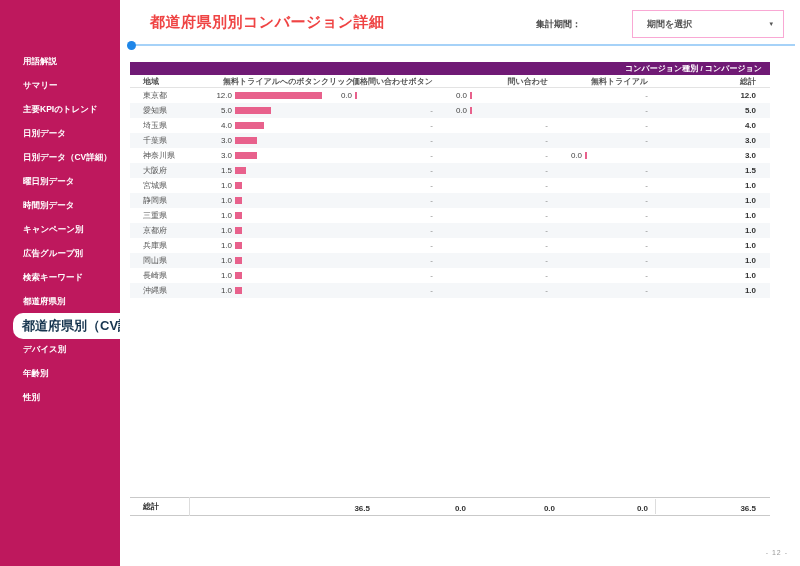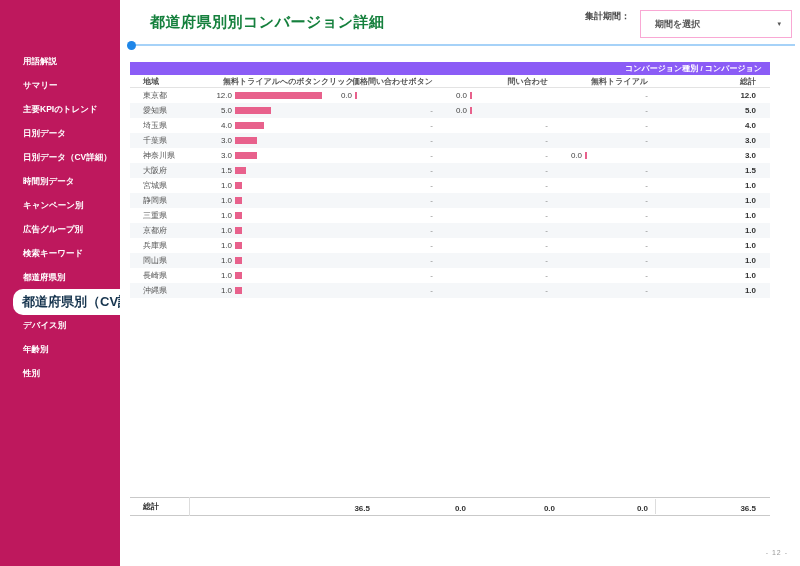--- a/index.html
+++ b/index.html
@@ -10,35 +10,35 @@
   
   .sidebar { width:120px; height:566px; background:#be185d; flex:0 0 120px; }
   .nav { padding-top:50px; }
   .nav-item { height:24px; display:flex; align-items:center; padding-left:23px;
               color:#fff; font-size:8.5px; font-weight:bold; cursor:pointer; white-space:nowrap; }
   .nav-item.active { padding-left:13px; }
   .nav-item.active span { background:#fff; color:#16344e; border-radius:10px; padding:4px 9px; font-size:13px; }
 
   
   .main { position:relative; flex:1; background:#fff; }
-  .page-title { position:absolute; left:30px; top:13px; font-size:15px; font-weight:bold; color:#15803d; letter-spacing:.5px; }
-
-  .period { position:absolute; top:10px; right:8px; display:flex; align-items:flex-start; }
+  .page-title { position:absolute; left:30px; top:13px; font-size:15px; font-weight:bold; color:#ef4444; letter-spacing:.5px; }
+
+  .period { position:absolute; top:10px; right:16px; display:flex; align-items:center;gap:41px; }
   .period-label { font-size:9px; font-weight:bold; color:#4a4a4a; margin-right:10px; }
   .period-select { width:152px; height:28px; background:#fff; border:1px solid #f9a8d4;
                    display:flex; align-items:center; justify-content:space-between;
                    padding:0 10px 0 14px; font-size:9px; font-weight:bold; color:#555; cursor:pointer; }
   .caret { font-size:7px; color:#555; }
 
   .divider { position:absolute; left:8px; right:5px; top:44px; height:2px; background:#a6d2f8; }
   .dot { position:absolute; left:-1px; top:-3.5px; width:9px; height:9px; border-radius:50%; background:#1f86e8; }
 
   
   .report { position:absolute; left:10px; top:62px; width:640px; }
-  .banner { height:13px; line-height:13px; background:#8b5cf6; color:#fff; font-size:8px;
+  .banner { height:13px; line-height:13px; background:#701a75; color:#fff; font-size:8px;
             font-weight:bold; text-align:right; padding-right:8px; }
   .grid-row { display:grid; grid-template-columns:80px 120px 115px 115px 100px 110px; align-items:center; }
   .thead { height:13px; font-size:8px; font-weight:bold; color:#555; border-bottom:1px solid #e3e3e3; }
   .thead .h { white-space:nowrap; overflow:visible; }
   .h-left { padding-left:13px; text-align:left; }
   .h-right { text-align:right; padding-right:12px; }
   .h-total { text-align:right; padding-right:14px; }
 
   .trow { height:15px; font-size:8px; color:#555; }
   .trow:nth-child(even) { background:#f5f7f9; }
@@ -80,20 +80,23 @@
         <div class="nav-item">
           <span>主要KPIのトレンド</span>
         </div>
         <div class="nav-item">
           <span>日別データ</span>
         </div>
         <div class="nav-item">
           <span>日別データ（CV詳細）</span>
         </div>
         <div class="nav-item">
+          <span>曜日別データ</span>
+        </div>
+        <div class="nav-item">
           <span>時間別データ</span>
         </div>
         <div class="nav-item">
           <span>キャンペーン別</span>
         </div>
         <div class="nav-item">
           <span>広告グループ別</span>
         </div>
         <div class="nav-item">
           <span>検索キーワード</span>

